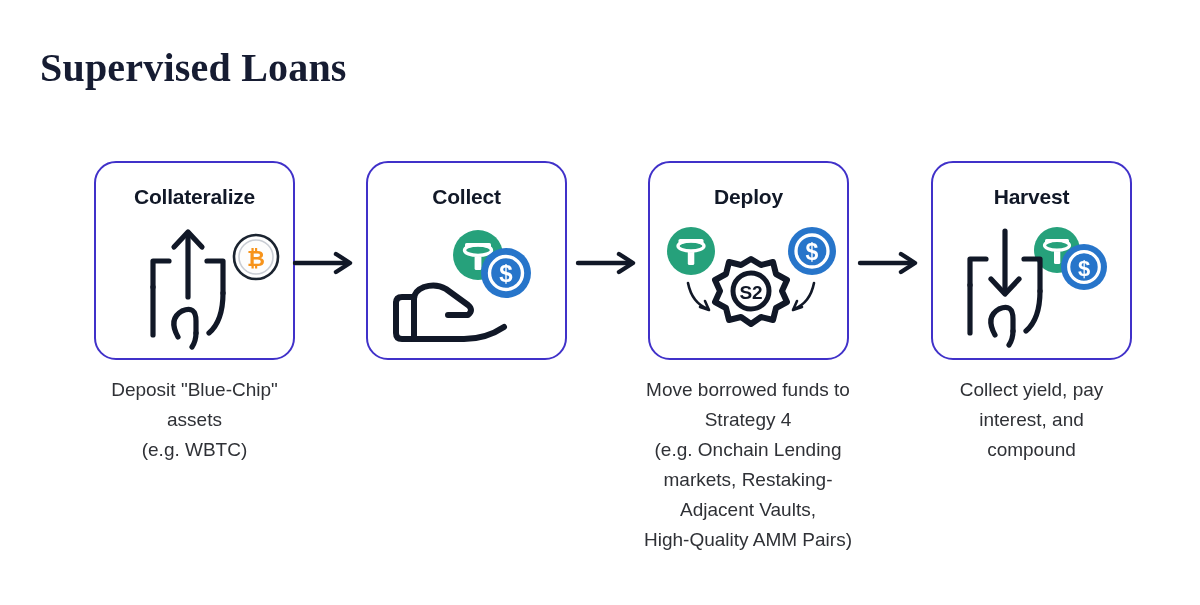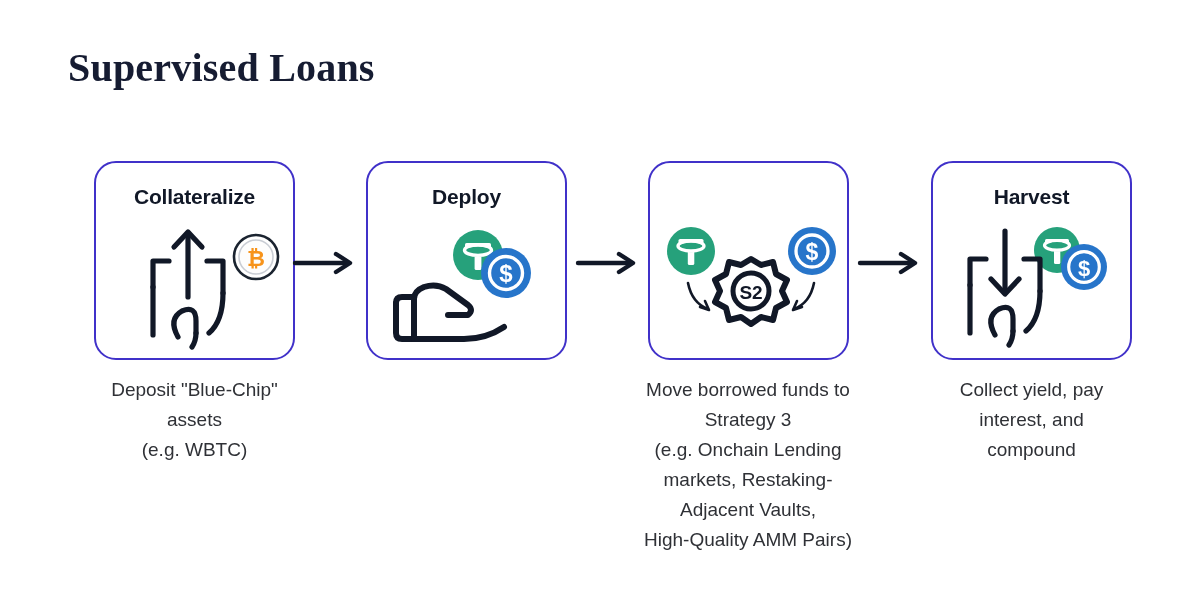--- a/index.html
+++ b/index.html
@@ -12,21 +12,20 @@
   .page { position: relative; width: 1200px; height: 605px; background: #fff; }
 
   .page-title {
     position: absolute;
     left: 40px; top: 44px;
     font-family: "Liberation Serif", serif;
     font-size: 40px;
     font-weight: 700;
     color: #161c32;
     letter-spacing: 0.2px;
-    margin-left: 28px;
   }
 
   .flow {
     position: absolute;
     left: 0; top: 161px;
     width: 1200px;
   }
 
   .step {
     position: absolute;
@@ -113,21 +112,21 @@
           </g>
         </svg>
       </div>
       <div class="caption">Deposit "Blue-Chip"
 assets
 (e.g. WBTC)</div>
     </div>
 
     <div class="step step-1">
       <div class="card">
-        <div class="card-title">Deploy</div>
+        <div class="card-title">Collect</div>
         <svg class="art" viewBox="0 0 201 147">
           <g>
             <circle cx="110" cy="40" r="25" fill="#26a17b"></circle>
             <rect x="97" y="28" width="26" height="6.5" rx="1.6" fill="#ffffff"></rect>
             <rect x="106.6" y="28" width="6.8" height="27" rx="1.6" fill="#ffffff"></rect>
             <ellipse cx="110" cy="36.5" rx="13.5" ry="5.2" fill="#26a17b"></ellipse>
             <ellipse cx="110" cy="35.2" rx="13.5" ry="5.2" fill="none" stroke="#ffffff" stroke-width="3.4"></ellipse>
           </g>
           <g>
             <circle cx="138" cy="58" r="25" fill="#2775ca"></circle>
@@ -140,20 +139,21 @@
                      Q106 95 100 100 L80 100"></path>
             <path d="M46 124 L96 124 Q118 124 136 112"></path>
             <path d="M28 88 Q28 82 34 82 L46 82"></path>
           </g>
         </svg>
       </div>
     </div>
 
     <div class="step step-2">
       <div class="card">
+        <div class="card-title">Deploy</div>
         <svg class="art" viewBox="0 0 201 147">
           <g>
             <circle cx="41" cy="36" r="24" fill="#26a17b"></circle>
             <rect x="28.5" y="24" width="25" height="6.2" rx="1.6" fill="#ffffff"></rect>
             <rect x="37.8" y="24" width="6.5" height="26" rx="1.6" fill="#ffffff"></rect>
             <ellipse cx="41" cy="32.2" rx="13" ry="5" fill="#26a17b"></ellipse>
             <ellipse cx="41" cy="31" rx="13" ry="5" fill="none" stroke="#ffffff" stroke-width="3.3"></ellipse>
           </g>
           <g>
             <circle cx="162" cy="36" r="24" fill="#2775ca"></circle>
@@ -172,21 +172,21 @@
             <path fill="none" stroke="#111827" stroke-width="6" stroke-linejoin="round" d="M101 44
                      L111 50 L123 47 L126 59 L137 65 L132 76 L137 87 L126 93 L123 105
                      L111 102 L101 109 L91 102 L79 105 L76 93 L65 87 L70 76 L65 65
                      L76 59 L79 47 L91 50 Z"></path>
             <circle cx="101" cy="76" r="18" fill="#ffffff" stroke="#111827" stroke-width="5"></circle>
             <text x="101" y="84" text-anchor="middle" font-family="'Liberation Sans', sans-serif" font-size="19" font-weight="700" fill="#111827">S2</text>
           </g>
         </svg>
       </div>
       <div class="caption caption-wide">Move borrowed funds to
-Strategy 3
+Strategy 4
 (e.g. Onchain Lending
 markets, Restaking-
 Adjacent Vaults,
 High-Quality AMM Pairs)</div>
     </div>
 
     <div class="step step-3">
       <div class="card">
         <div class="card-title">Harvest</div>
         <svg class="art" viewBox="0 0 201 147">

